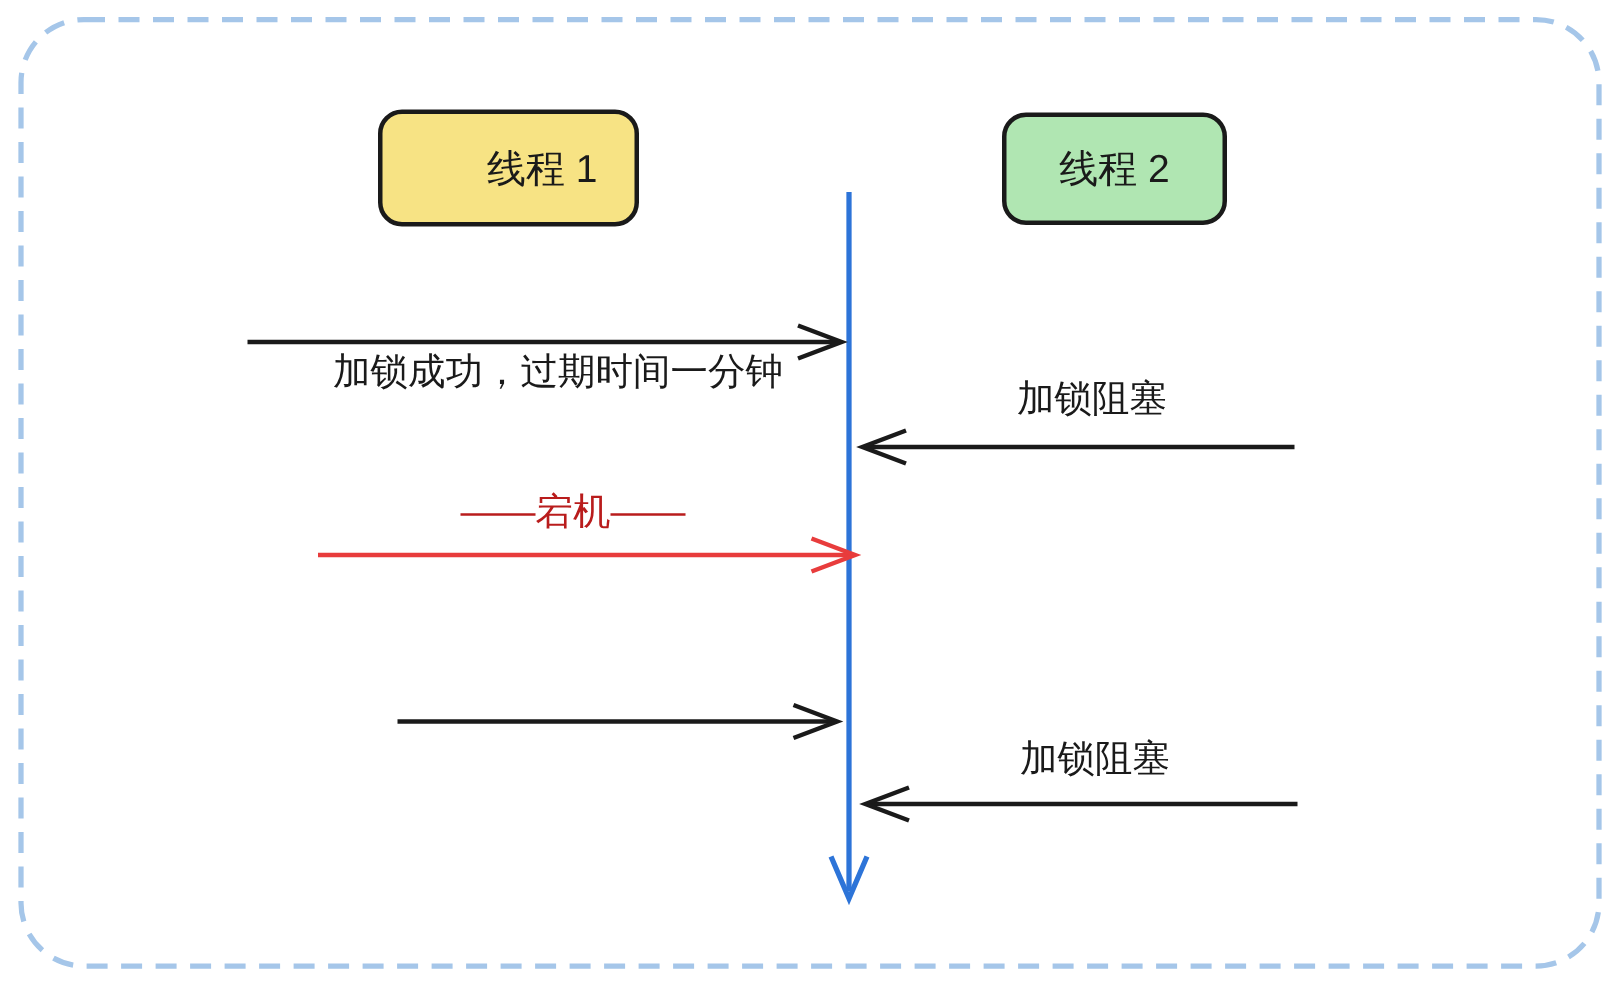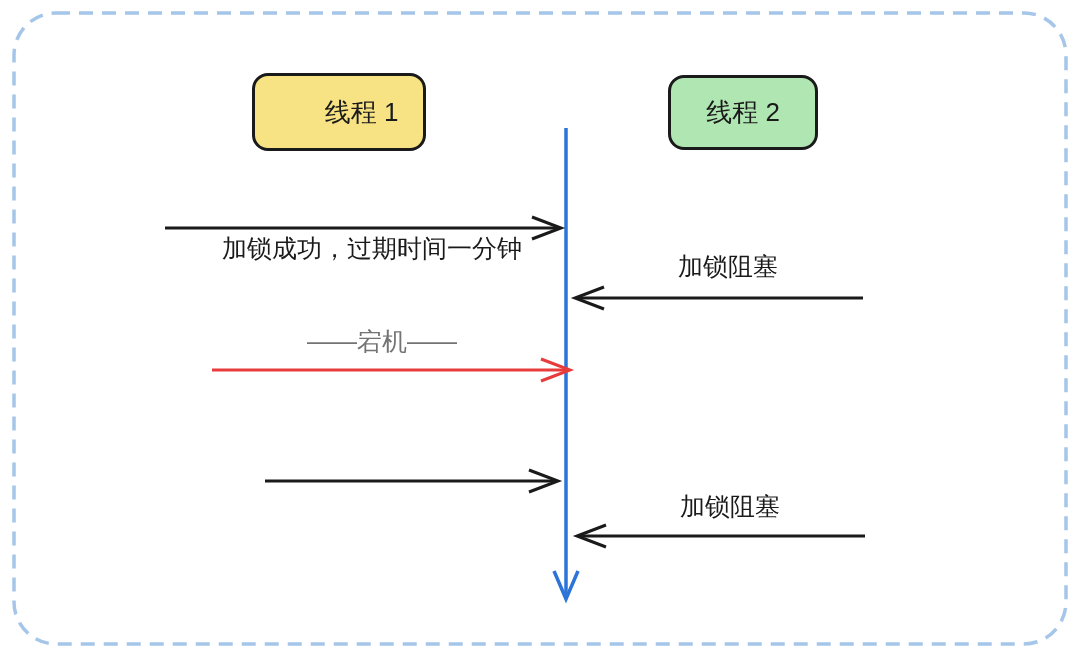--- a/index.html
+++ b/index.html
@@ -23,21 +23,21 @@
   }
   .thread-box.t1 { left: 252px; top: 73px; width: 174px; height: 78px; background: #F7E384; padding-left: 45px; }
   .thread-box.t2 { left: 668px; top: 75px; width: 150px; height: 75px; background: #B0E6B2; }
 
   .msg-label {
     position: absolute;
     transform: translateX(-50%);
     font-size: 25px; font-weight: 500; color: #1a1a1a;
     line-height: 1.05; white-space: nowrap;
   }
-  .msg-label.crash { color: #737373; }
+  .msg-label.crash { color: #b91c1c; }
   .m1 { left: 372px; top: 187px; margin-top: 48px; }
   .m2 { left: 728px; top: 253px; }
   .m3 { left: 382px; top: 328px; }
   .m4 { left: 428px; top: 428px; }
   .m5 { left: 730px; top: 493px; }
 </style>
 </head>
 <body>
 
 <div class="canvas">

